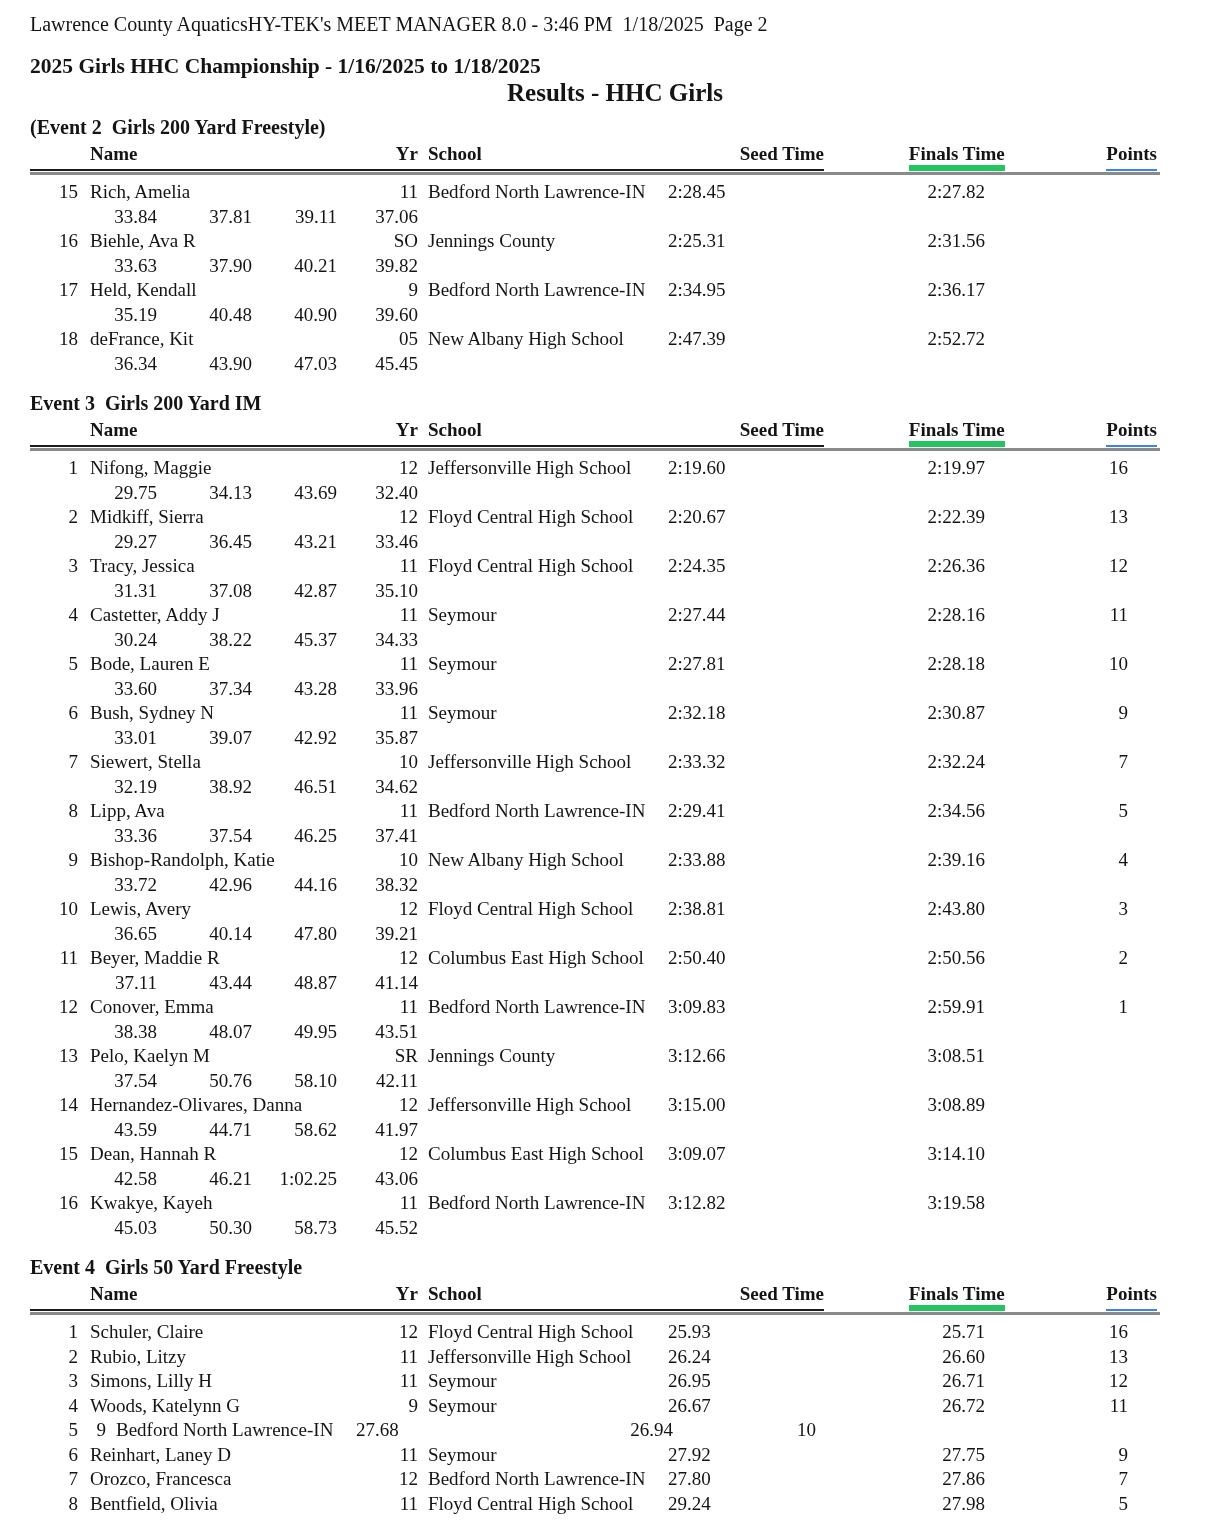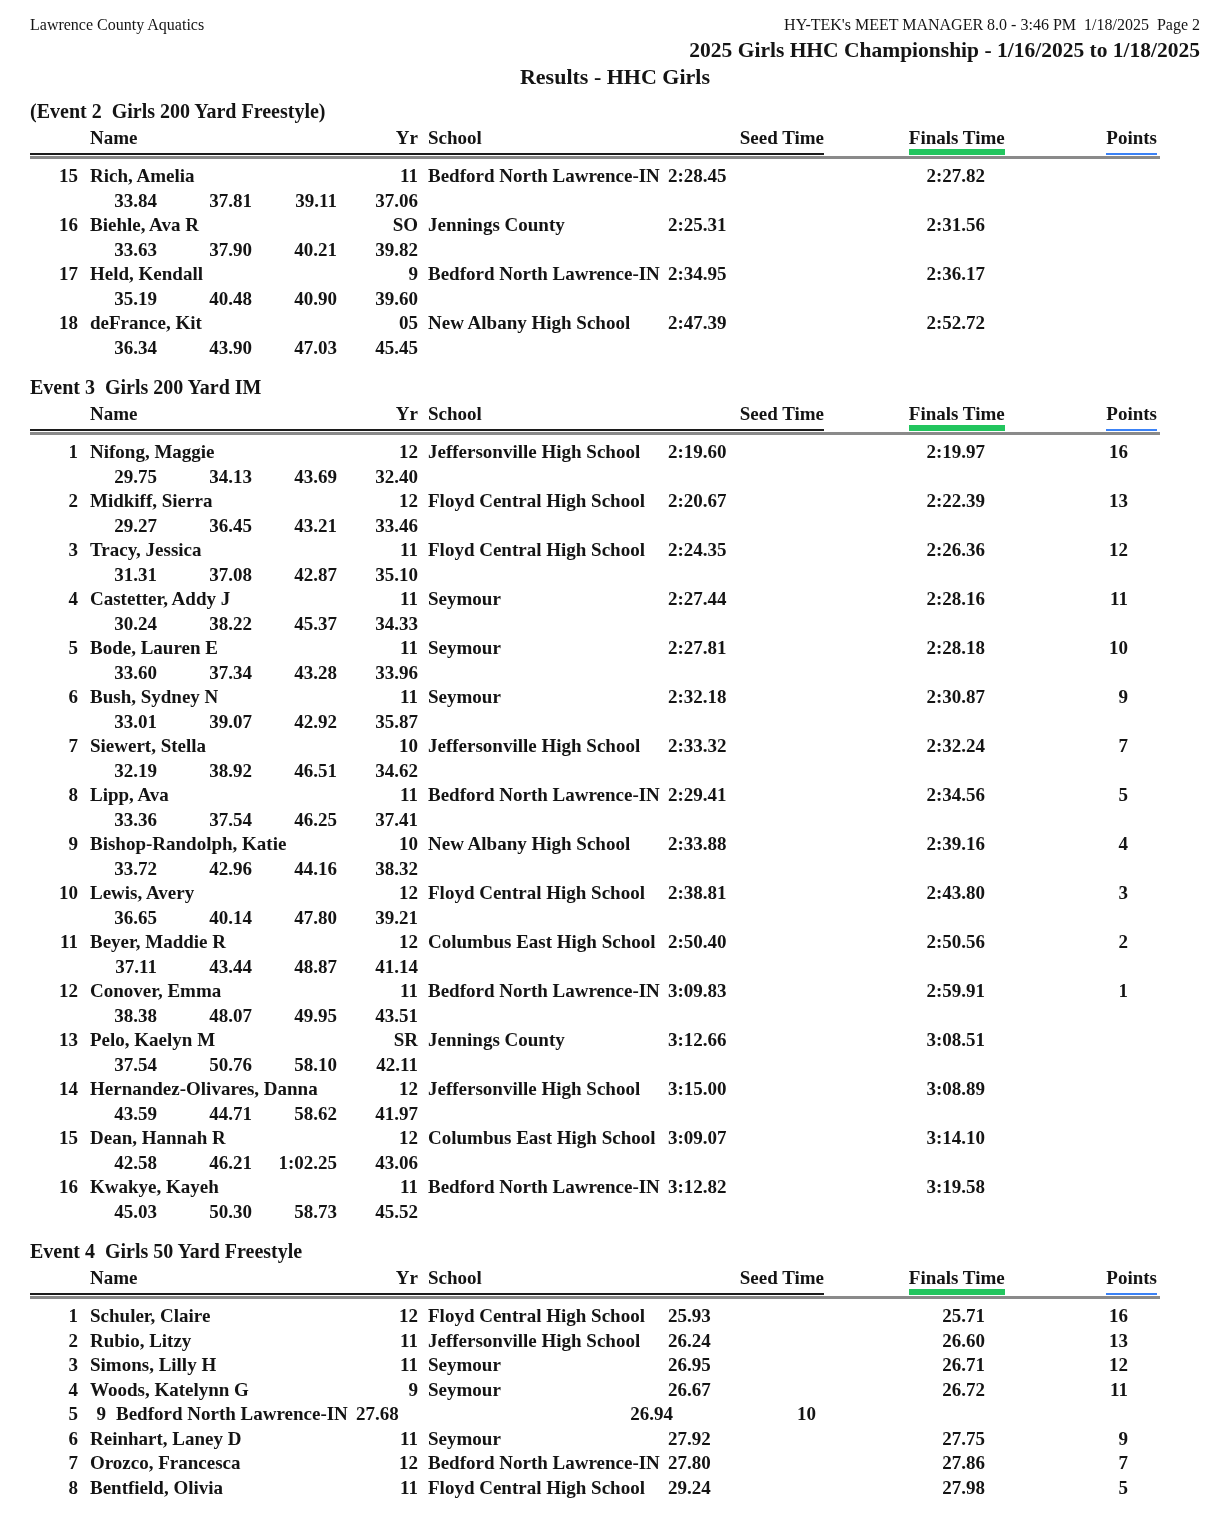--- a/index.html
+++ b/index.html
@@ -6,30 +6,30 @@
   html, body { background: #ffffff; }
   body {
     width: 1230px; height: 1531px;
     color: #141414;
     font-family: "Liberation Serif", "DejaVu Serif", serif;
     overflow: hidden;
   }
   .page { padding: 13px 30px 0 30px; }
 
   .topline {
-    display: flex; justify-content: space-between;
-    font-size: 16px; line-height: 23px; white-space: pre-wrap;
+    display: flex; 
+    font-size: 20px; line-height: 23px; white-space: pre-wrap;
   }
   .title {
-    text-align: right; font-weight: bold;
-    font-size: 21.5px; line-height: 28px; white-space: pre-wrap;
+    text-align: left; font-weight: bold;
+    font-size: 21.5px; line-height: 28px; white-space: pre-wrap; margin-top: 16px;
   }
   .subtitle {
     text-align: center; font-weight: bold;
-    font-size: 22px; line-height: 25px;
+    font-size: 25px; line-height: 25px;
   }
 
   .event-title {
     font-weight: bold; font-size: 20px; line-height: 25px;
     margin: 15px 0 2px 0; white-space: pre-wrap;
   }
   .event:first-child .event-title { margin-top: 10px; }
 
   .thead {
     display: flex; position: relative;
@@ -44,21 +44,21 @@
   .seg-b { width: 123px; text-align: right; border-bottom: 6px solid #22c55e; }
   .seg-c { width: 96px;  text-align: center; border-bottom: 2px solid #3b82f6; }
   .h-gap1 { width: 38px; }
   .h-gap2 { width: 72px; }
   .h-place { width: 48px; }
   .h-name  { width: 312px; padding-left: 12px; }
   .h-yr    { width: 28px; text-align: right; }
   .h-school{ width: 250px; padding-left: 10px; }
   .h-seed  { width: 156px; text-align: right; }
 
-  .row { display: flex; font-size: 19px; line-height: 24.5px; white-space: pre; font-weight: bold; }
+  .row { display: flex; font-size: 19px; line-height: 24.5px; white-space: pre; }
   .c-place { width: 48px;  text-align: right; }
   .c-name  { width: 312px; padding-left: 12px; }
   .c-yr    { width: 28px;  text-align: right; }
   .c-school{ width: 250px; padding-left: 10px; }
   .c-seed  { width: 156px; }
   .c-finals{ width: 161px; text-align: right; }
   .c-points{ width: 143px; text-align: right; }
 
   .row.splits span { display: inline-block; text-align: right; }
   .s-0 { width: 127px; }

